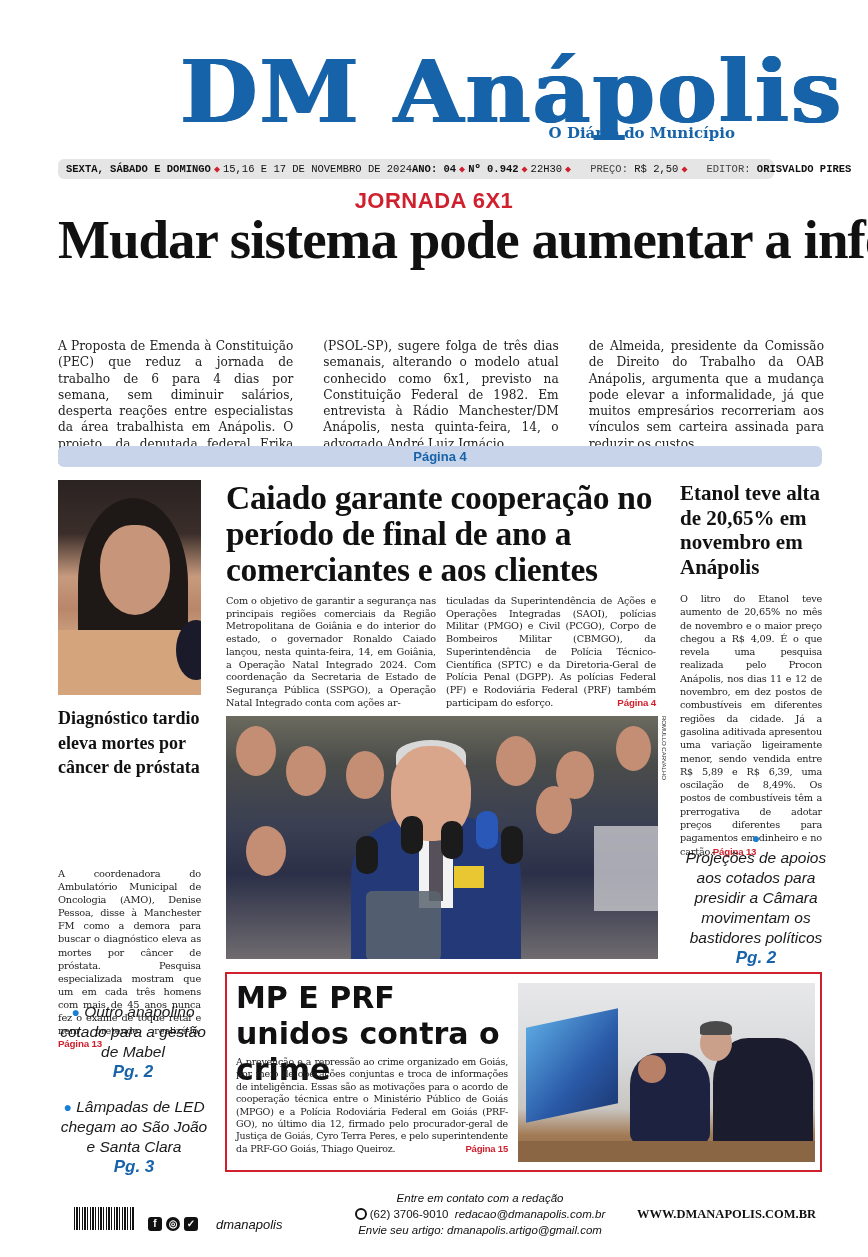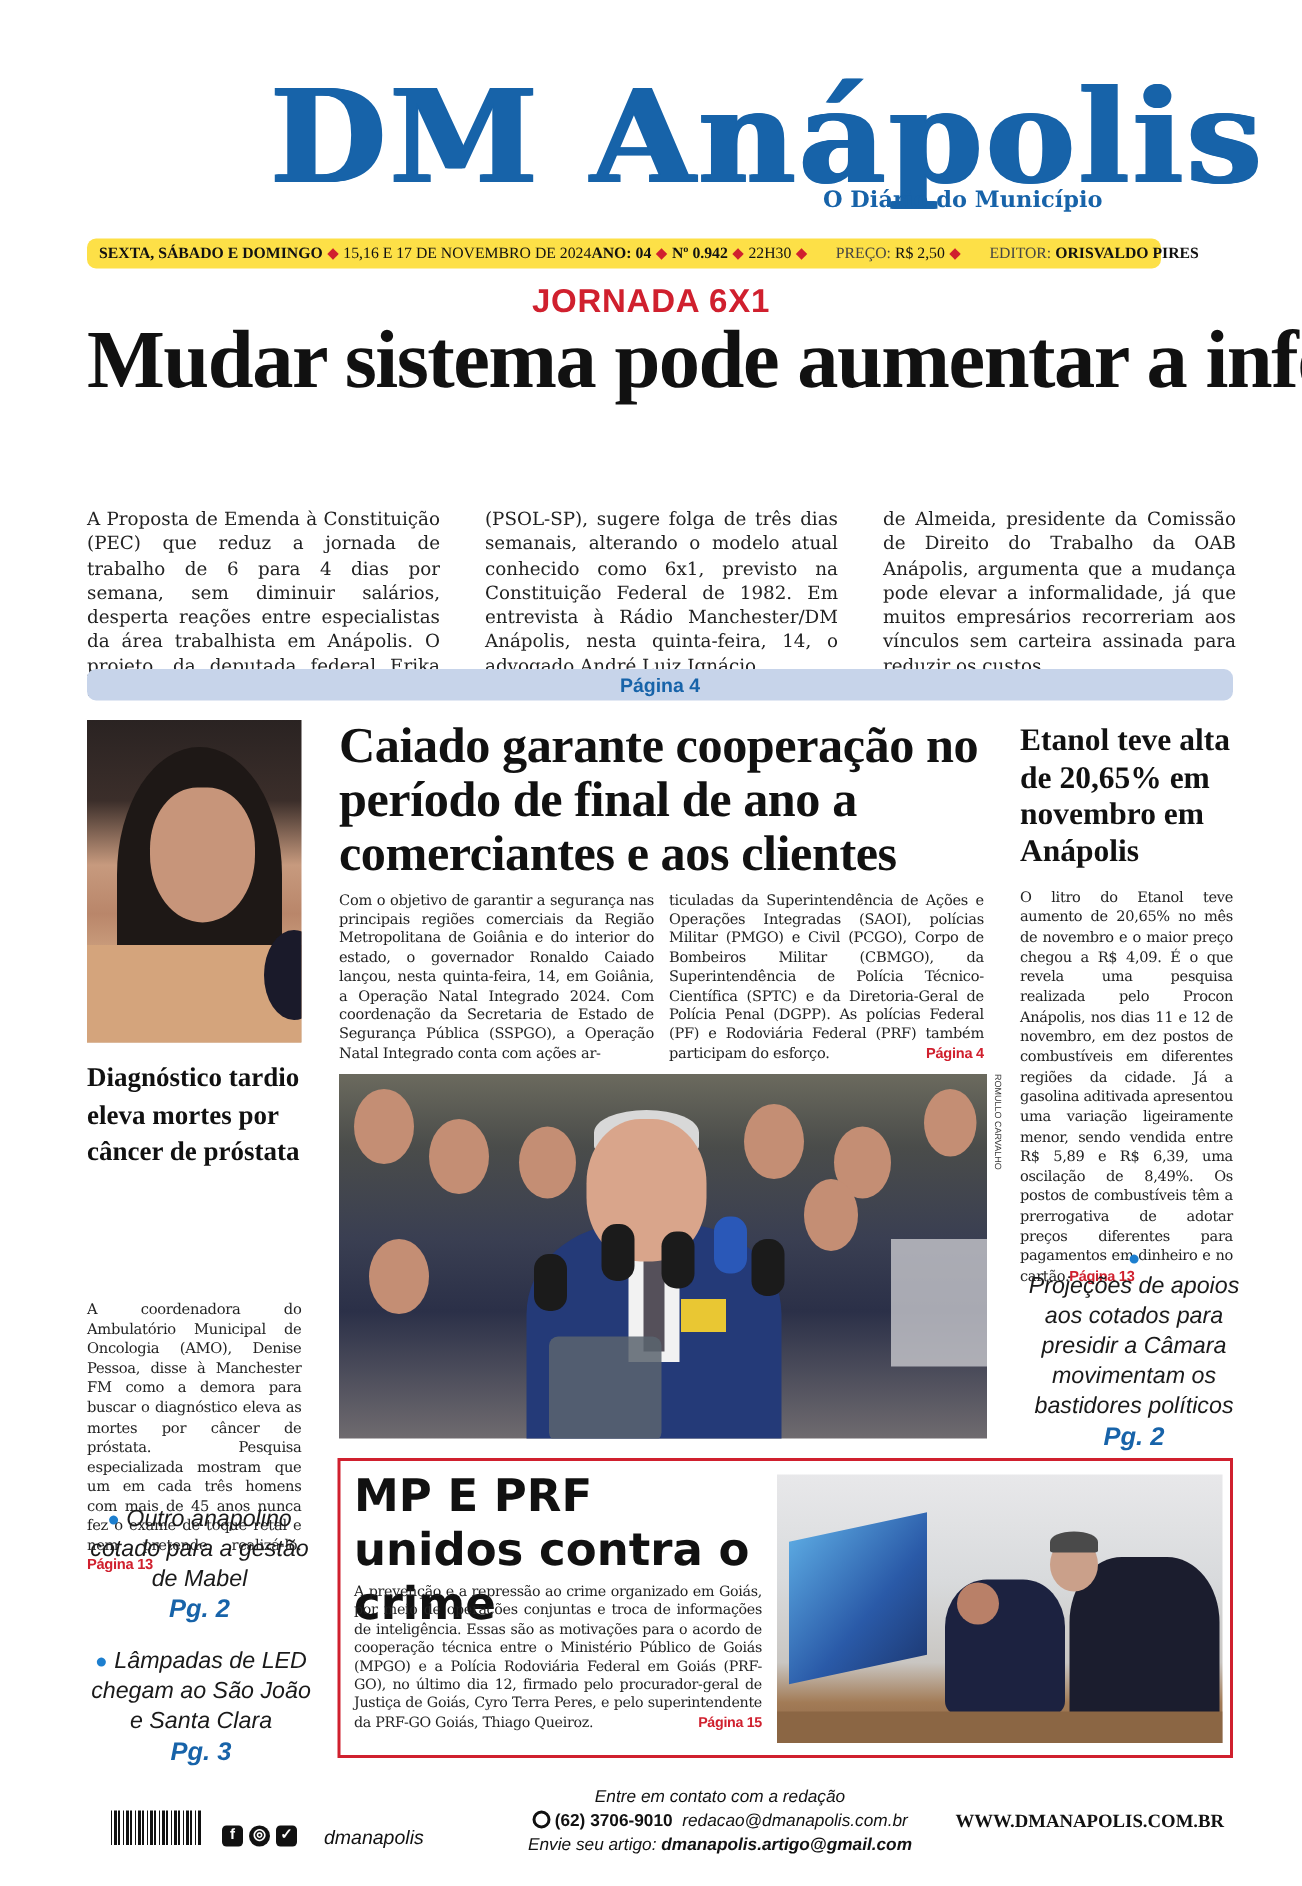--- a/index.html
+++ b/index.html
@@ -19,22 +19,22 @@
   }
   .masthead-sub {
     left: 535px; top: 124px; width: 200px; font-size: 15px; font-weight: bold;
     color: #1763a9; text-align: right; white-space: nowrap;
     font-family: "DejaVu Serif", serif;
   }
 
   
   .infobar {
     left: 58px; top: 159px; width: 716px; height: 20px;
-    background: #fde047; border-radius: 6px;
-    font-family: Liberation Serif, serif; font-size: 10.5px;
+    background: #e5e5e5; border-radius: 6px;
+    font-family: Liberation Mono, monospace; font-size: 10.5px;
     display: flex; align-items: center; justify-content: space-between;
     padding: 0 8px; color: #111; white-space: nowrap;
   }
   .infobar b { font-weight: bold; }
   .diamond { color: #d0202e; font-size: 10px; margin: 0 3px; }
   .infobar .grp { display: flex; align-items: center; }
   .infobar .light { color: #444; margin-left: 16px; }
 
   
   .kicker {
@@ -215,21 +215,21 @@
   .social .ico.round { border-radius: 50%; }
   .social-handle {
     left: 216px; top: 1217px; font-family: "Liberation Sans", sans-serif; font-style: italic;
     font-size: 13px; color: #111;
   }
   .contact {
     left: 330px; top: 1190px; width: 300px; text-align: center;
     font-family: "Liberation Sans", sans-serif; font-size: 11.5px; line-height: 16px; color: #111;
   }
   .contact .i { font-style: italic; }
-  .contact b { font-weight: bold; }
+  .contact b { font-weight: normal; }
   .wa {
     display: inline-block; width: 12px; height: 12px; border: 2px solid #111; border-radius: 50%;
     vertical-align: -2px; margin-right: 3px;
   }
   .website {
     left: 637px; top: 1207px; font-family: "Liberation Serif", serif; font-weight: bold;
     font-size: 12.5px; color: #111; white-space: nowrap;
   }
 </style>
 </head>

